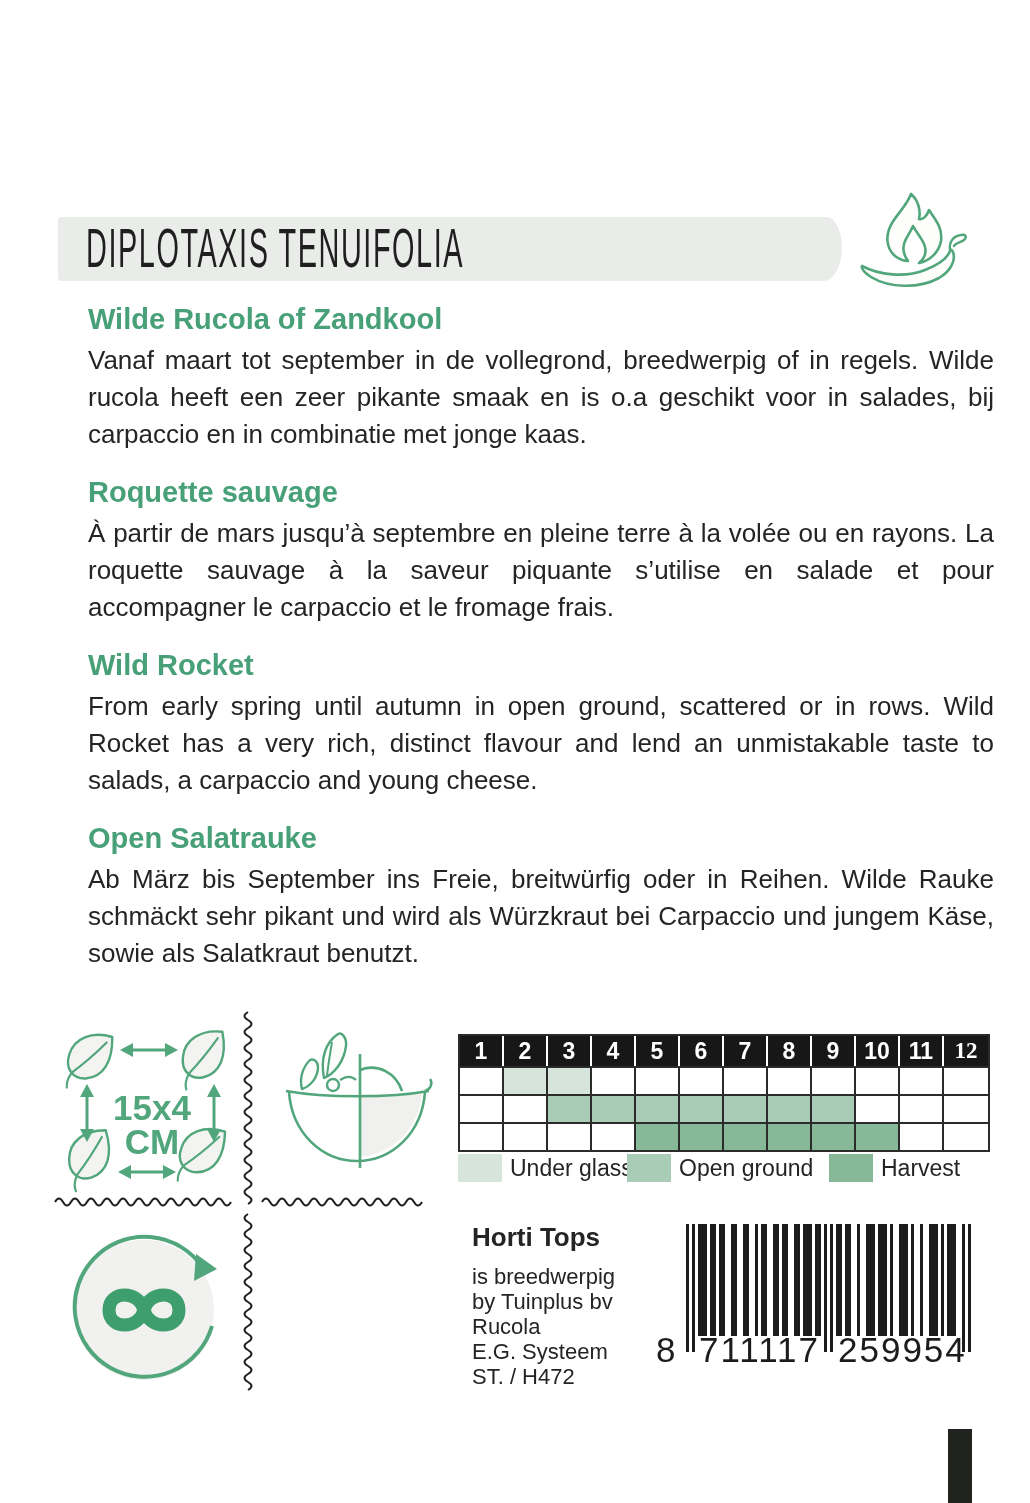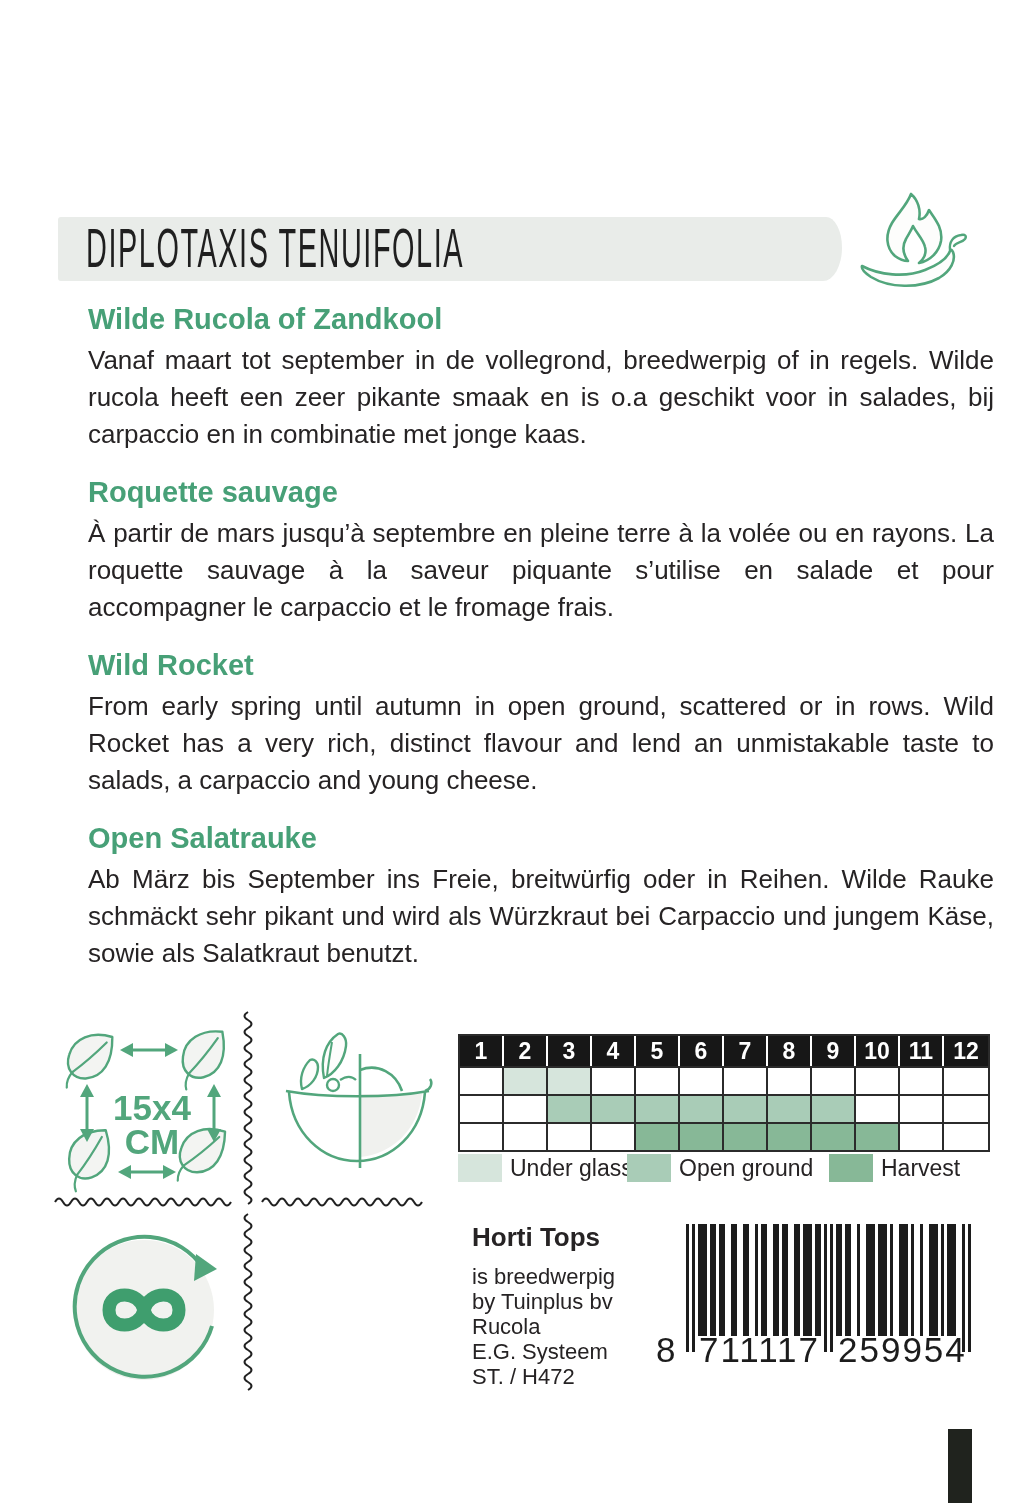--- a/index.html
+++ b/index.html
@@ -32,21 +32,21 @@
 
   
   .wave{position:absolute;overflow:visible;}
 
   
   .cal-grid{position:absolute;left:458px;top:1034px;display:grid;
     grid-template-columns:repeat(12,44px);grid-template-rows:30px 28px 28px 28px;
     border:2.5px solid #2b2b2b;background:#fff;}
   .cal-h{box-sizing:border-box;background:var(--month-bg);color:#fff;font-weight:700;font-size:23px;
     display:flex;align-items:center;justify-content:center;border-right:2px solid #fff;}
-  .cal-grid>.cal-h:nth-child(12){border-right:none;}
+  .cal-grid>.cal-h:nth-child(12){border-right:none;font-family:Liberation Serif, serif;}
   .cal-c{box-sizing:border-box;border-right:2px solid #2b2b2b;border-top:2px solid #2b2b2b;}
   .cal-grid>.cal-c:nth-child(12n){border-right:none;}
   .cal-legend{position:absolute;left:458px;top:1154px;width:530px;height:30px;}
   .leg-item{position:absolute;top:0;display:flex;align-items:center;gap:8px;}
   .leg-swatch{width:44px;height:28px;}
   .leg-label{font-size:23px;color:var(--ink);white-space:nowrap;}
 
   
   .dist{position:absolute;left:472px;top:1222px;}
   .dist-name{font-size:26px;font-weight:700;line-height:30px;margin-bottom:12px;}

